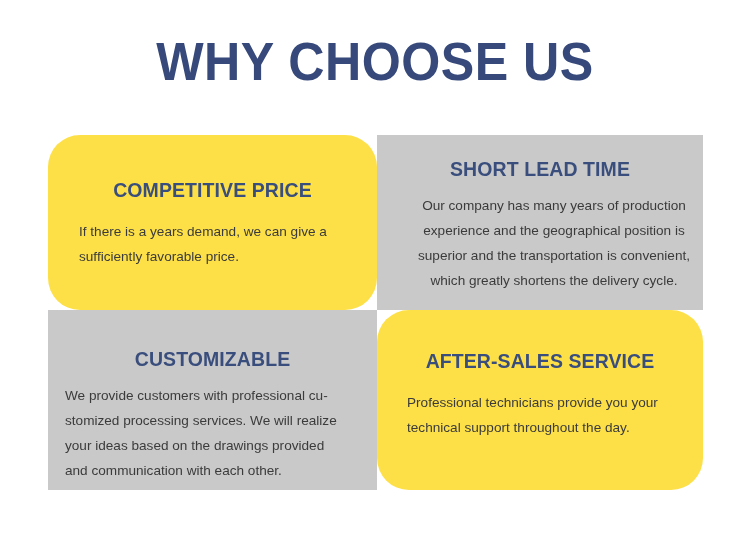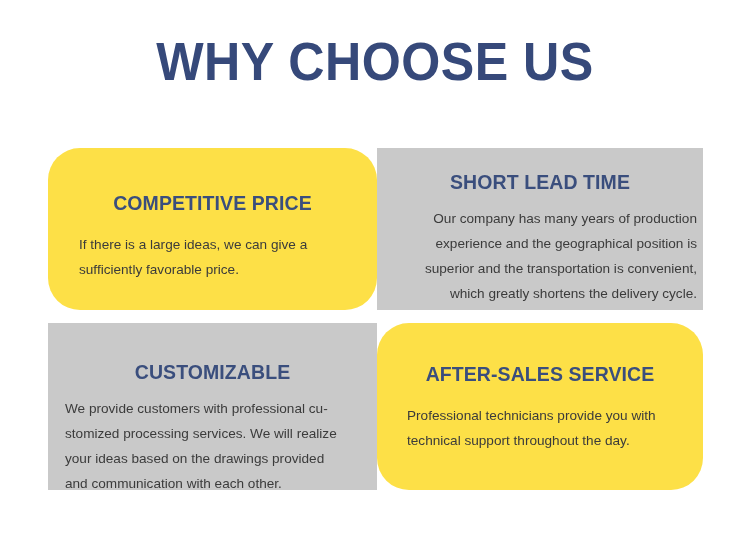--- a/index.html
+++ b/index.html
@@ -42,21 +42,20 @@
     width: 655px;
     height: 355px;
     display: grid;
     grid-template-columns: 329px 326px;
     grid-template-rows: 175px 180px;
   }
   .cell {
     position: relative;
     box-sizing: border-box;
     overflow: hidden;
-    margin-top: 13px;
   }
   .cell.light { background: #fde047; border-radius: 32px; }
   .cell.dark  { background: #c9c9c9; }
 
   .cell-inner {
     position: absolute;
     left: 0;
     right: 0;
   }
   .cell-heading {
@@ -85,21 +84,21 @@
     padding-right: 14px;
     text-align: left;
   }
 
   
   #q2 .cell-inner { top: 22px; }
   #q2 .cell-body {
     margin-top: 12px;
     padding-left: 34px;
     padding-right: 6px;
-    text-align: right;
+    text-align: center;
   }
 
   
   #q3 .cell-inner { top: 37px; }
   #q3 .cell-body {
     margin-top: 12px;
     padding-left: 17px;
     padding-right: 28px;
     text-align: left;
   }
@@ -118,21 +117,21 @@
 
 <div class="page">
 
   <div class="page-title">WHY CHOOSE US</div>
 
   <div class="grid">
 
     <div class="cell light" id="q1">
       <div class="cell-inner">
         <div class="cell-heading">COMPETITIVE PRICE</div>
-        <div class="cell-body">If there is a large ideas, we can give a
+        <div class="cell-body">If there is a years demand, we can give a
 sufficiently favorable price.</div>
       </div>
     </div>
 
     <div class="cell dark" id="q2">
       <div class="cell-inner">
         <div class="cell-heading">SHORT LEAD TIME</div>
         <div class="cell-body">Our company has many years of production
 experience and the geographical position is
 superior and the transportation is convenient,
@@ -146,19 +145,19 @@
         <div class="cell-body">We provide customers with professional cu-
 stomized processing services. We will realize
 your ideas based on the drawings provided
 and communication with each other.</div>
       </div>
     </div>
 
     <div class="cell light" id="q4">
       <div class="cell-inner">
         <div class="cell-heading">AFTER-SALES SERVICE</div>
-        <div class="cell-body">Professional technicians provide you with
+        <div class="cell-body">Professional technicians provide you your
 technical support throughout the day.</div>
       </div>
     </div>
 
   </div>
 </div>
 
 </body></html>

